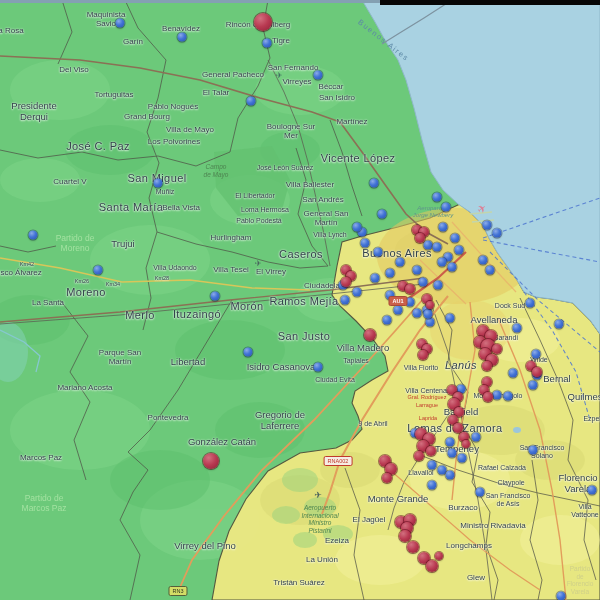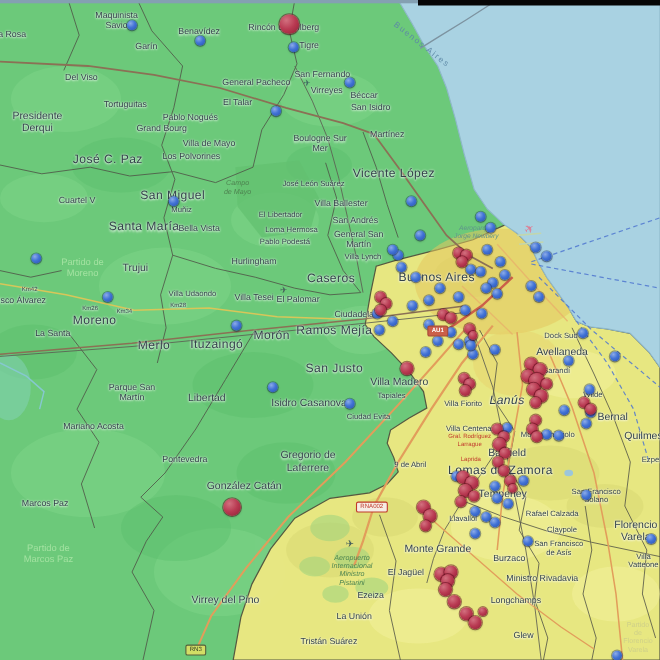--- a/index.html
+++ b/index.html
@@ -198,21 +198,21 @@
       <div class="lbl md" style="left: 323px; top: 200px;">San Andrés</div>
       <div class="lbl md" style="left: 326px; top: 218px;">General San
 Martín</div>
       <div class="lbl sm" style="left: 255px; top: 196px;">El Libertador</div>
       <div class="lbl sm" style="left: 265px; top: 210px;">Loma Hermosa</div>
       <div class="lbl sm" style="left: 259px; top: 221px;">Pablo Podestá</div>
       <div class="lbl sm" style="left: 330px; top: 235px;">Villa Lynch</div>
       <div class="lbl md" style="left: 231px; top: 238px;">Hurlingham</div>
       <div class="lbl xl" style="left: 301px; top: 254px;">Caseros</div>
       <div class="lbl md" style="left: 231px; top: 270px;">Villa Tesei</div>
-      <div class="lbl md" style="left: 271px; top: 272px;">El Palomar</div>
+      <div class="lbl md" style="left: 271px; top: 272px;">El Virrey</div>
       <div class="lbl md" style="left: 322px; top: 286px;">Ciudadela</div>
       <div class="lbl it-teal" style="left: 433px; top: 212px;">Aeroparque
 Jorge Newbery</div>
       <div class="lbl xl" style="left: 397px; top: 253px;">Buenos Aires</div>
       <div class="lbl xl" style="left: 140px; top: 315px;">Merlo</div>
       <div class="lbl xl" style="left: 197px; top: 314px;">Ituzaingó</div>
       <div class="lbl md" style="left: 120px; top: 357px;">Parque San
 Martín</div>
       <div class="lbl lg" style="left: 188px; top: 362px;">Libertad</div>
       <div class="lbl md" style="left: 85px; top: 388px;">Mariano Acosta</div>
@@ -228,21 +228,21 @@
       <div class="lbl lg" style="left: 363px; top: 348px;">Villa Madero</div>
       <div class="lbl sm" style="left: 356px; top: 361px;">Tapiales</div>
       <div class="lbl lg" style="left: 281px; top: 367px;">Isidro Casanova</div>
       <div class="lbl sm" style="left: 335px; top: 380px;">Ciudad Evita</div>
       <div class="lbl lg" style="left: 280px; top: 420px;">Gregorio de
 Laferrere</div>
       <div class="lbl sm" style="left: 373px; top: 424px;">9 de Abril</div>
       <div class="lbl sm" style="left: 421px; top: 368px;">Villa Fiorito</div>
       <div class="lbl sm" style="left: 430px; top: 391px;">Villa Centenario</div>
       <div class="lbl sm" style="left: 510px; top: 306px;">Dock Sud</div>
-      <div class="lbl lg" style="left: 494px; top: 320px; padding-left: 34px;">Avellaneda</div>
+      <div class="lbl lg" style="left: 494px; top: 320px;">Avellaneda</div>
       <div class="lbl sm" style="left: 506px; top: 338px;">Sarandí</div>
       <div class="lbl xl" style="left: 461px; top: 365px; font-style: italic;">Lanús</div>
       <div class="lbl sm" style="left: 539px; top: 360px;">Wilde</div>
       <div class="lbl lg" style="left: 557px; top: 379px;">Bernal</div>
       <div class="lbl lg" style="left: 585px; top: 397px;">Quilmes</div>
       <div class="lbl red-street" style="left: 427px; top: 397px;">Gral. Rodríguez</div>
       <div class="lbl red-street" style="left: 427px; top: 405px;">Larrague</div>
       <div class="lbl red-street" style="left: 428px; top: 418px;">Laprida</div>
       <div class="lbl xl" style="left: 455px; top: 428px;">Lomas de Zamora</div>
       <div class="lbl lg" style="left: 461px; top: 412px;">Banfield</div>

